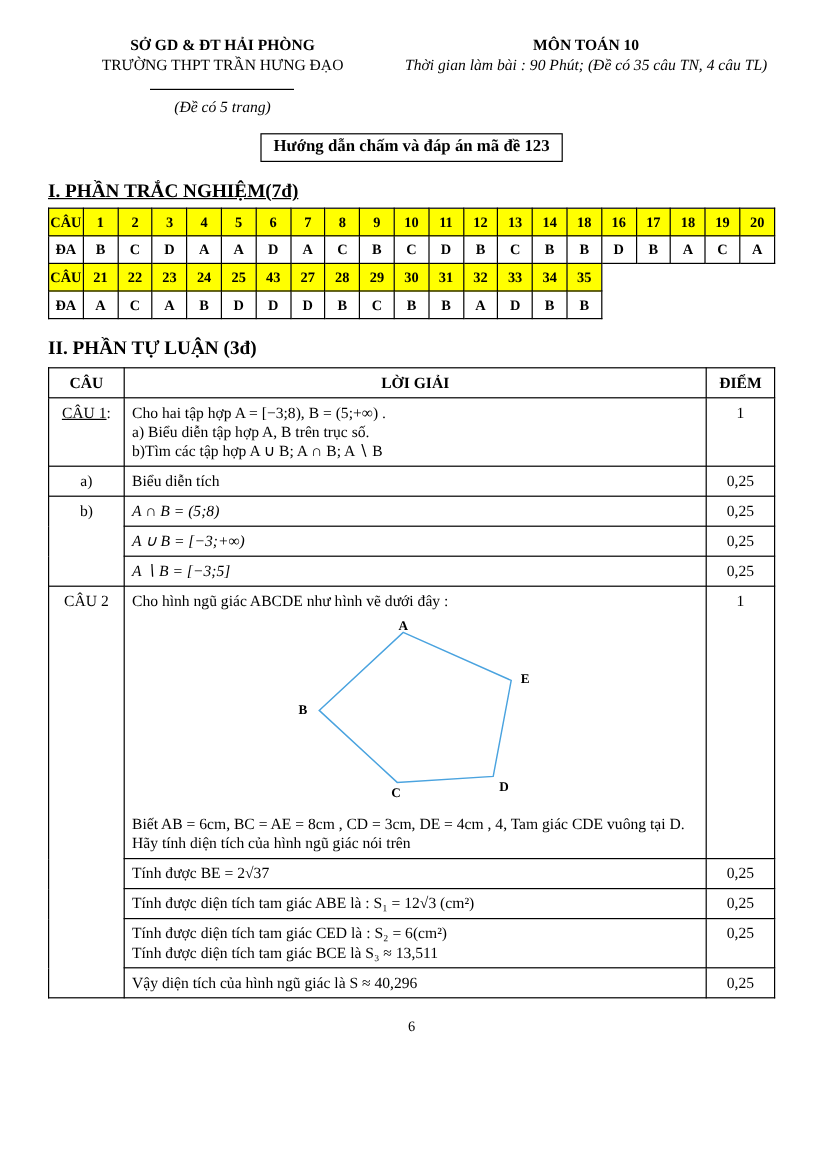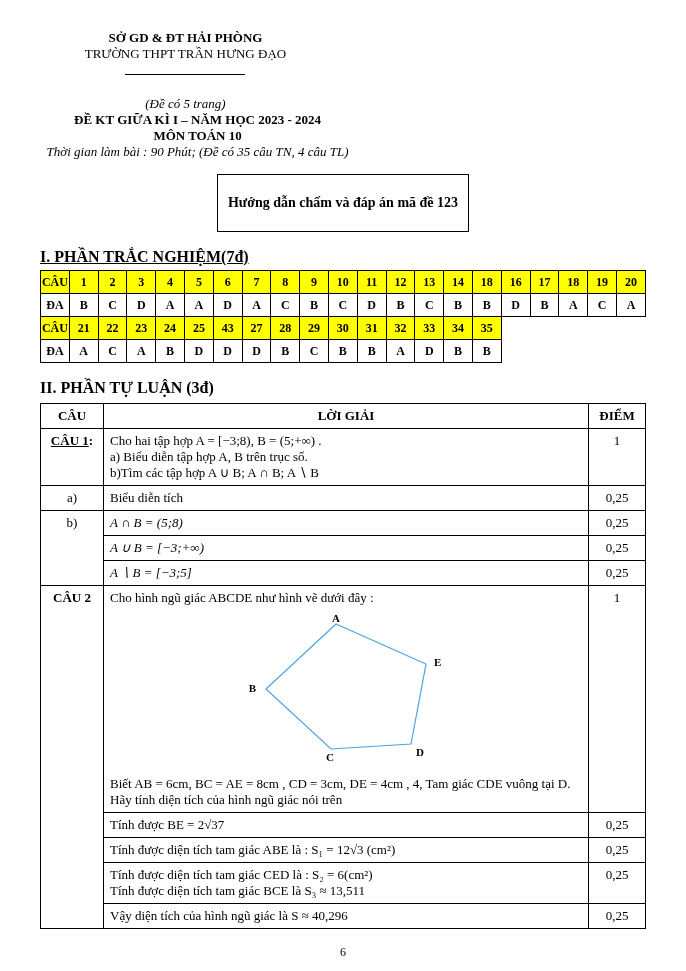--- a/index.html
+++ b/index.html
@@ -5,56 +5,55 @@
   body {
     font-family: "Times New Roman", serif;
     font-size: 13px;
     margin: 0;
     padding: 30px 40px;
     background: #fff;
     color: #000;
     width: 686px;
     box-sizing: border-box;
   }
-  .header-row { display:flex; justify-content:space-between;flex-direction:column; }
+  .header-row { display:flex; justify-content:space-between; }
   .header-left { text-align:center; width:48%; }
   .header-right { text-align:center; width:52%; }
   .bold { font-weight:bold; }
   .italic { font-style:italic; }
   .underline-span { display:inline-block; border-bottom:1px solid #000; width:120px; height:12px; }
-  .page-count { font-style:italic; margin-top:17px; }
+  .page-count { font-style:italic; margin-top:2px; }
   .title-box { text-align:center; margin-top:14px; }
-  .title-inner { display:inline-block; border:1.5px solid #000; padding:20px 10px; font-weight:bold; font-size:14px; }
+  .title-inner { display:inline-block; border:1.5px solid #000; padding:3px 10px; font-weight:bold; font-size:14px; }
   h4 { margin:16px 0 4px 0; font-size:16px; }
   .mcq-table { border-collapse:collapse; width:100%; table-layout:fixed; }
   .mcq-table td { border:1px solid #000; text-align:center; padding:2px 0; font-size:12px; height:18px; }
   .mcq-table td.hdr { background:#ffff00; font-weight:bold; }
   .mcq-table td.lbl { font-weight:bold; }
   .mcq-table td.ans { font-weight:bold; }
   .sol-table { border-collapse:collapse; width:100%; margin-top:6px; }
   .sol-table td { border:1px solid #000; padding:4px 6px; vertical-align:top; font-size:13px; }
-  .sol-table td.ccol { width:50px; text-align:center; font-weight:bold; }
+  .sol-table td.ccol { width:50px; text-align:center; font-weight:normal; }
   .sol-table td.pcol { width:44px; text-align:center; }
   .sol-table td.hdrc { text-align:center; font-weight:bold; }
   .pentagon { text-align:center; padding:8px 0; }
   .pageno { text-align:center; margin-top:16px; font-size:12px; }
   u.cu { text-decoration:underline; }
 </style>
 </head>
 <body>
 
 <div class="header-row">
   <div class="header-left">
     <div class="bold">SỞ GD &amp; ĐT HẢI PHÒNG</div>
     <div>TRƯỜNG THPT TRẦN HƯNG ĐẠO</div>
     <div><span class="underline-span"></span></div>
     <div class="page-count">(Đề có 5 trang)</div>
   </div>
   <div class="header-right">
-    <div class="bold">ĐỀ KT GIỮA KÌ I – NĂM HỌC 2023 - 2024</div>
     <div class="bold">MÔN TOÁN 10</div>
     <div class="italic">Thời gian làm bài : 90 Phút; (Đề có 35 câu TN, 4 câu TL)</div>
   </div>
 </div>
 
 <div class="title-box">
   <span class="title-inner">Hướng dẫn chấm và đáp án mã đề 123</span>
 </div>
 
 <h4><u class="cu">I.   PHẦN TRẮC NGHIỆM(7đ)</u></h4>

